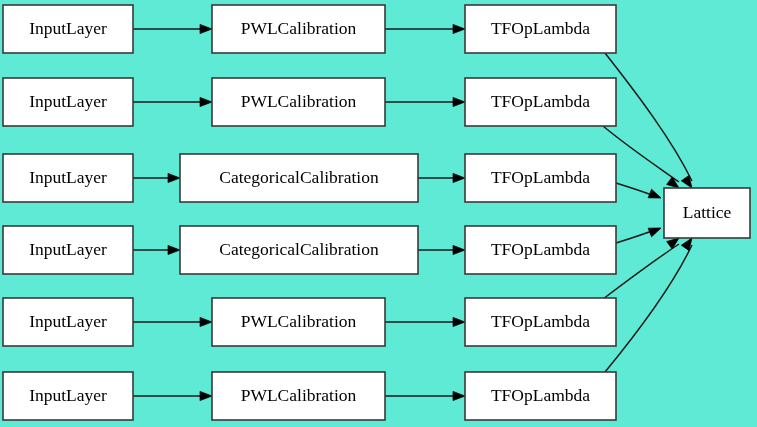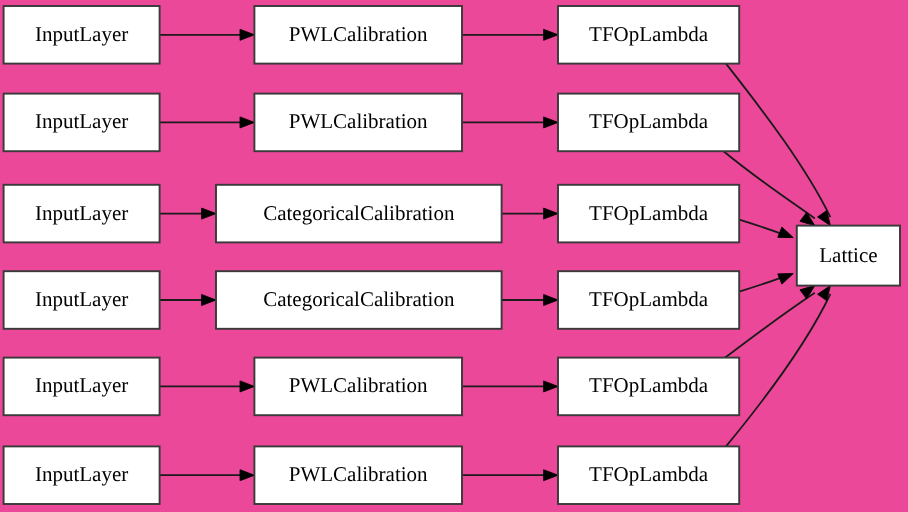--- a/index.html
+++ b/index.html
@@ -7,21 +7,21 @@
     padding: 0;
     background: #ffffff;
   }
   body {
     font-family: "Liberation Serif", "DejaVu Serif", serif;
   }
   #diagram-root {
     position: relative;
     width: 757px;
     height: 427px;
-    background: #ec4899;
+    background: #5eead4;
     overflow: hidden;
   }
   #graph-svg {
     position: absolute;
     left: 0;
     top: 0;
     width: 757px;
     height: 427px;
   }
   .node-rect {

